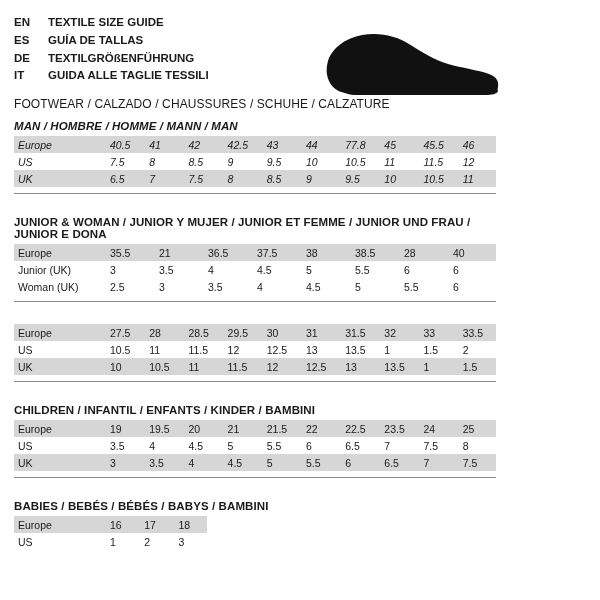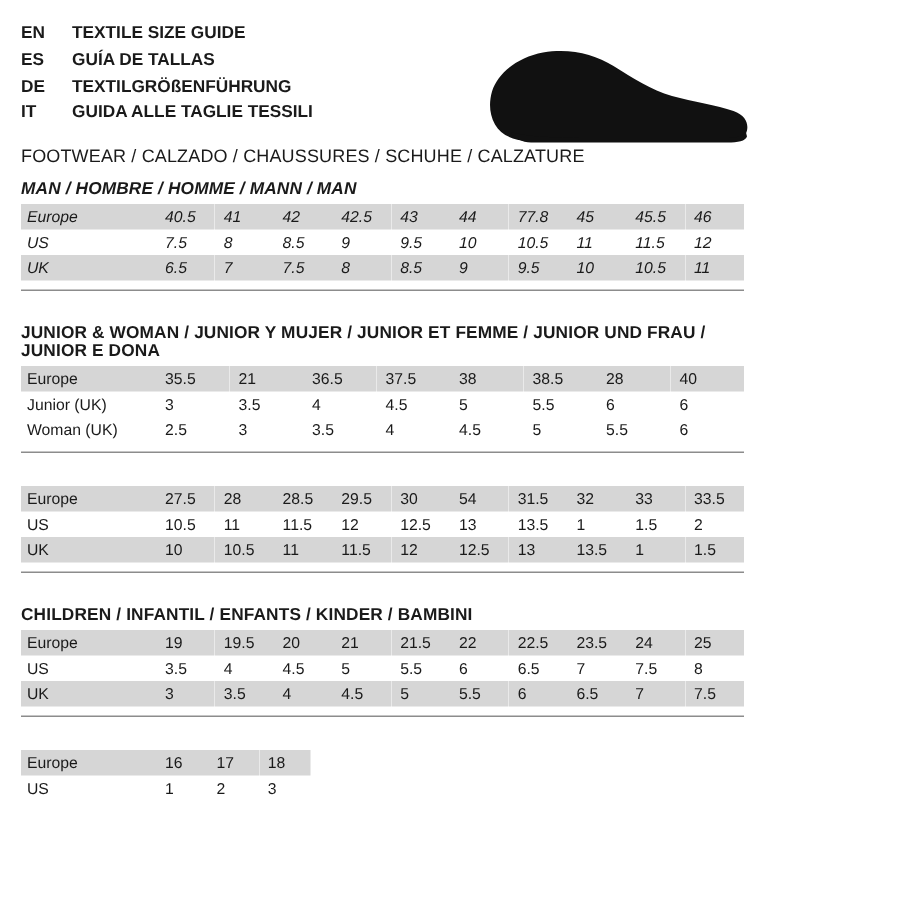--- a/index.html
+++ b/index.html
@@ -225,21 +225,21 @@
       <div class="section">
         <table class="sizes">
           <tbody>
             <tr class="shaded">
               <td class="label">Europe</td>
               <td>27.5</td>
               <td>28</td>
               <td>28.5</td>
               <td>29.5</td>
               <td>30</td>
-              <td>54</td>
+              <td>31</td>
               <td>31.5</td>
               <td>32</td>
               <td>33</td>
               <td>33.5</td>
             </tr>
             <tr class="plain">
               <td class="label">US</td>
               <td>10.5</td>
               <td>11</td>
               <td>11.5</td>
@@ -309,20 +309,21 @@
               <td>6</td>
               <td>6.5</td>
               <td>7</td>
               <td>7.5</td>
             </tr>
           </tbody>
         </table>
         <div class="rule"></div>
       </div>
       <div class="section">
+        <div class="section-title">BABIES / BEBÉS / BÉBÉS / BABYS / BAMBINI</div>
         <table class="sizes babies">
           <tbody>
             <tr class="shaded">
               <td class="label">Europe</td>
               <td>16</td>
               <td>17</td>
               <td>18</td>
             </tr>
             <tr class="plain">
               <td class="label">US</td>

